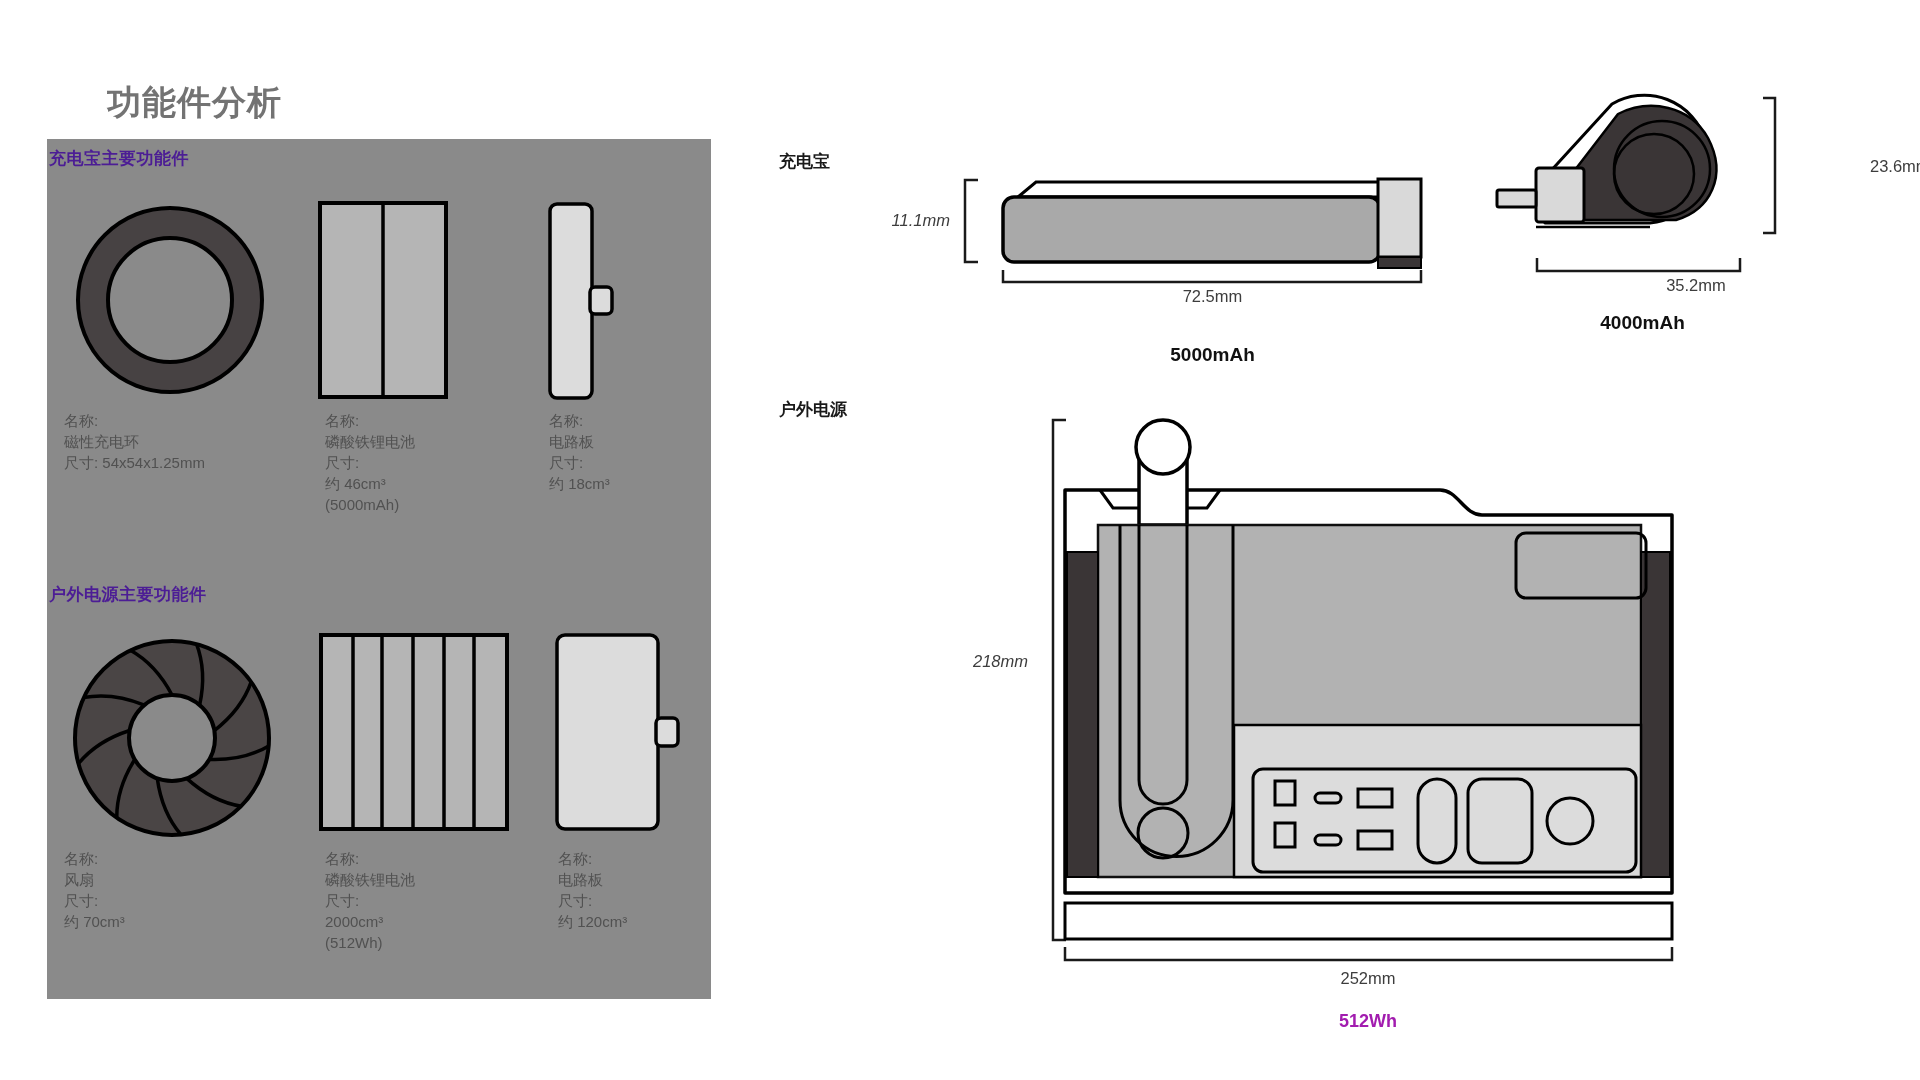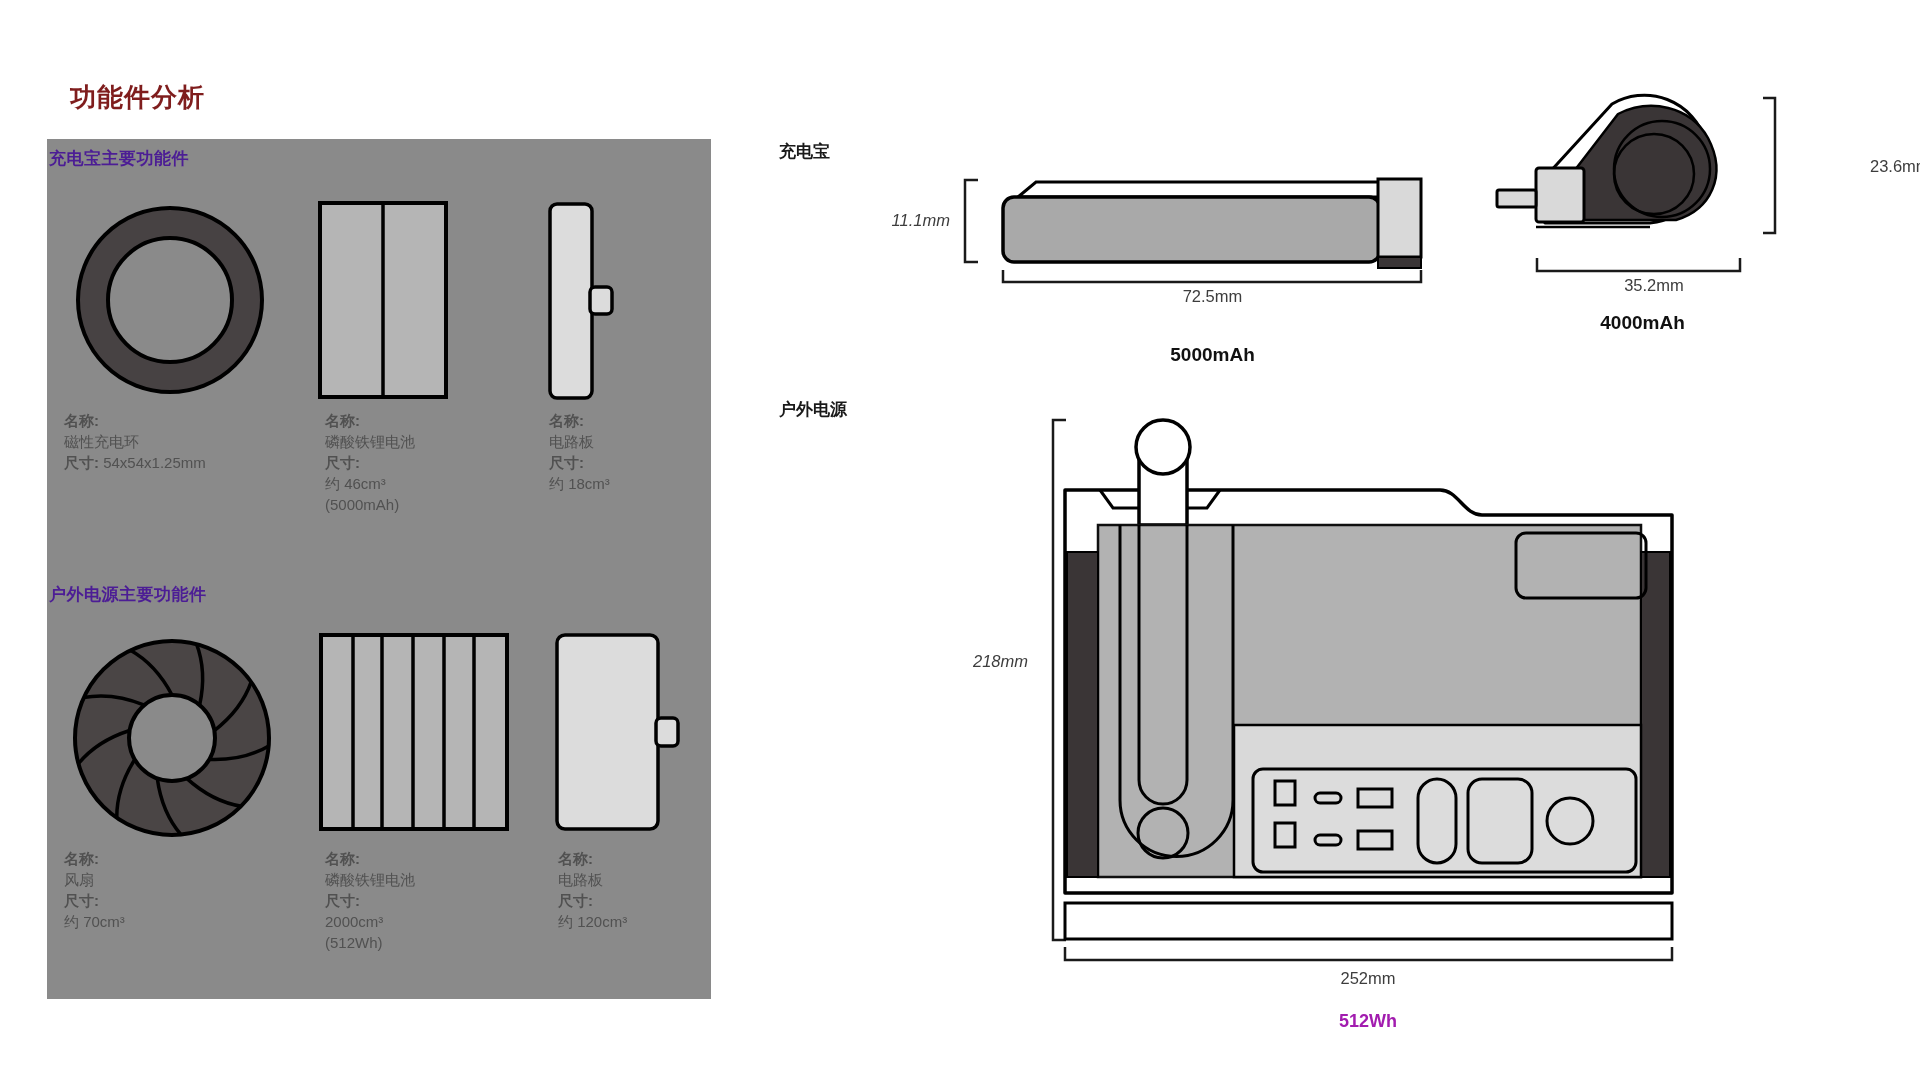--- a/index.html
+++ b/index.html
@@ -1,23 +1,23 @@
 <!DOCTYPE html>
 <html><head>
 <meta charset="utf-8">
 <style>
   html,body{margin:0;padding:0;background:#ffffff;}
   body{width:1920px;height:1080px;position:relative;overflow:hidden;
        font-family:"Liberation Sans","DejaVu Sans",sans-serif;color:#222;}
   .abs{position:absolute;}
   .panel{background:#8a8a8a;}
   .panel-header{font-size:17px;font-weight:700;color:#4c1d95;letter-spacing:0.5px;}
-  .title{font-size:26px;font-weight:700;color:#7f1d1d;letter-spacing:1px;}
+  .title{font-size:34px;font-weight:700;color:#737373;letter-spacing:1px;margin-left:37px;}
   .item-text{font-size:15px;line-height:21px;color:#515151;}
-  .item-text .b{font-weight:700;}
+  .item-text .b{font-weight:400;}
   .sec-label{font-size:17px;font-weight:600;color:#1a1a1a;}
   .dim{font-size:16.5px;color:#3d3d3d;}
   .cap{font-size:19px;font-weight:700;color:#111;}
   .cap-sm{font-size:18px;font-weight:700;color:#a21caf;}
   .tr{text-align:right;}
   .tc{text-align:center;}
   svg{display:block;overflow:visible;}
 </style>
 </head>
 <body>
@@ -111,21 +111,21 @@
   <div>(512Wh)</div>
 </div>
 
 <div class="abs item-text" style="left:558px;top:848px;">
   <div class="b">名称:</div>
   <div>电路板</div>
   <div class="b">尺寸:</div>
   <div>约 120cm³</div>
 </div>
 
-<div class="abs sec-label" style="left:779px;top:140px;">充电宝</div>
+<div class="abs sec-label" style="left:779px;top:150px;">充电宝</div>
 
 <svg class="abs" style="left:960px;top:170px;" width="470" height="160">
   <polyline points="18,10 5,10 5,92 18,92" fill="none" stroke="#1a1a1a" stroke-width="2.5"></polyline>
   <polygon points="58,27 76,12 420,12 420,27" fill="#fff" stroke="#000" stroke-width="3"></polygon>
   <rect x="43" y="27" width="377" height="65" rx="11" fill="#a9a9a9" stroke="#000" stroke-width="3.5"></rect>
   <rect x="418" y="9" width="43" height="78" fill="#d9d9d9" stroke="#000" stroke-width="3"></rect>
   <rect x="418" y="87" width="43" height="11" fill="#3a3536" stroke="#000" stroke-width="2"></rect>
   <polyline points="43,100 43,112 461,112 461,100" fill="none" stroke="#1a1a1a" stroke-width="2.5"></polyline>
 </svg>
 <div class="abs dim tr" style="left:870px;top:211px;width:80px;font-style:italic;">11.1mm</div>
@@ -137,21 +137,21 @@
   <path d="M68,102 L128,24 C160,8 200,16 218,48 C238,86 220,120 186,130 L78,130 Z" fill="#3a3536" stroke="#000" stroke-width="2.5" stroke-linejoin="round"></path>
   <circle cx="172" cy="79" r="48" fill="none" stroke="#000" stroke-width="2.5"></circle>
   <circle cx="164" cy="84" r="40" fill="none" stroke="#000" stroke-width="2.5"></circle>
   <rect x="46" y="78" width="48" height="54" rx="3" fill="#d9d9d9" stroke="#000" stroke-width="3"></rect>
   <rect x="7" y="100" width="39" height="17" rx="2" fill="#d9d9d9" stroke="#000" stroke-width="3"></rect>
   <line x1="46" y1="137" x2="160" y2="137" stroke="#000" stroke-width="2.5"></line>
   <polyline points="273,8 285,8 285,143 273,143" fill="none" stroke="#1a1a1a" stroke-width="2.5"></polyline>
   <polyline points="47,168 47,181 250,181 250,168" fill="none" stroke="#1a1a1a" stroke-width="2.5"></polyline>
 </svg>
 <div class="abs dim" style="left:1870px;top:157px;">23.6mm</div>
-<div class="abs dim tc" style="left:1574px;top:276px;width:160px;">35.2mm</div>
+<div class="abs dim tc" style="left:1616px;top:276px;width:160px;">35.2mm</div>
 <div class="abs cap tc" style="left:1555px;top:312px;width:175px;">4000mAh</div>
 
 <div class="abs sec-label" style="left:779px;top:398px;">户外电源</div>
 
 <svg class="abs" style="left:1040px;top:405px;" width="650" height="560">
 
   <polyline points="26,15 13,15 13,535 26,535" fill="none" stroke="#1a1a1a" stroke-width="2.5"></polyline>
 
   <path d="M25,85 H400 C418,85 424,110 442,110 H632 V488 H25 Z" fill="#fff" stroke="#000" stroke-width="3.5" stroke-linejoin="round"></path>
 

